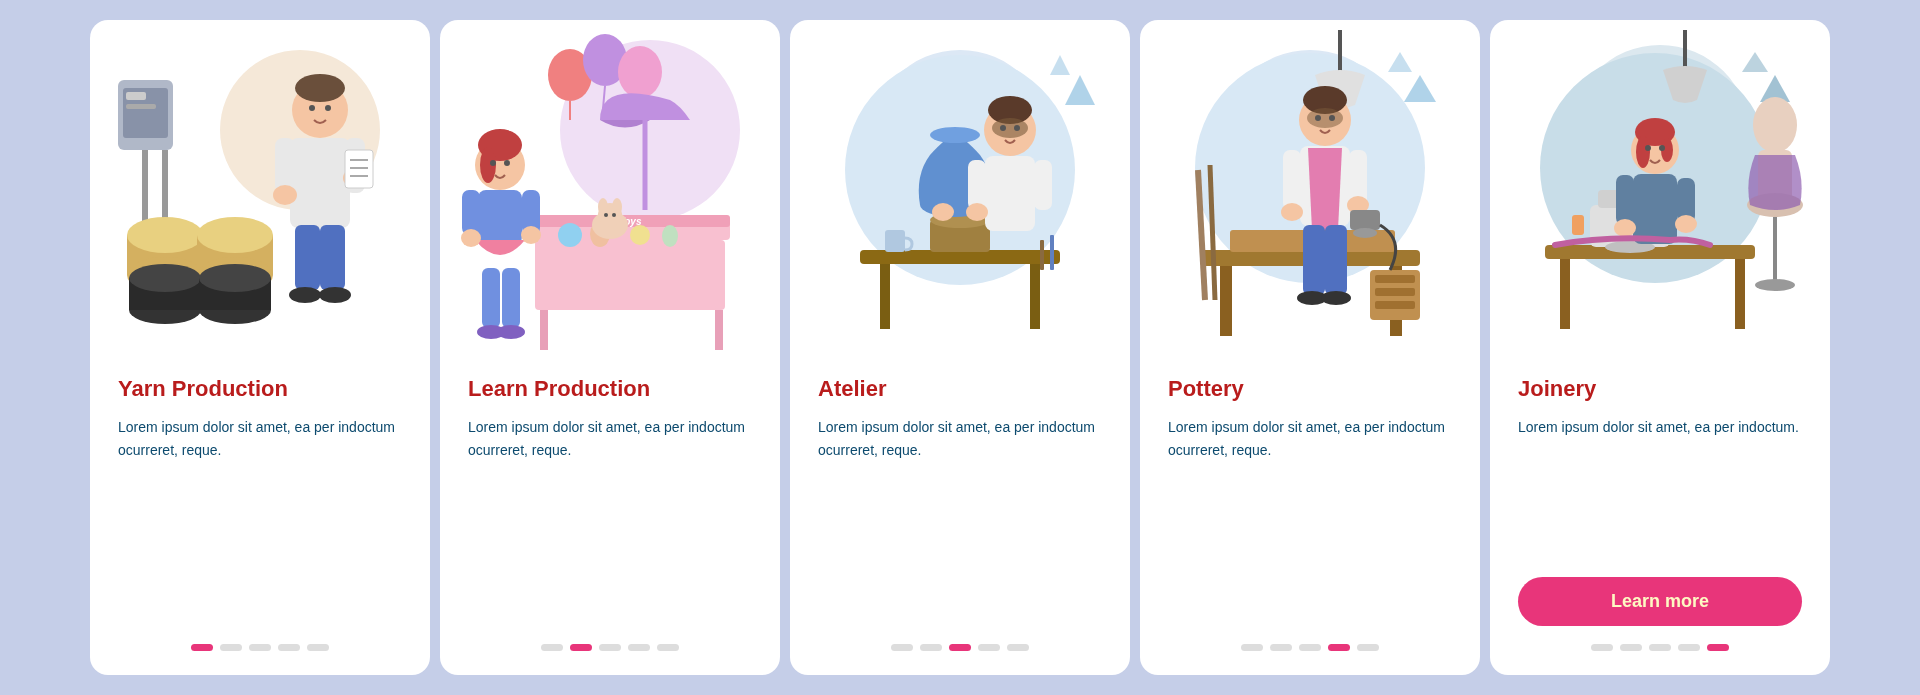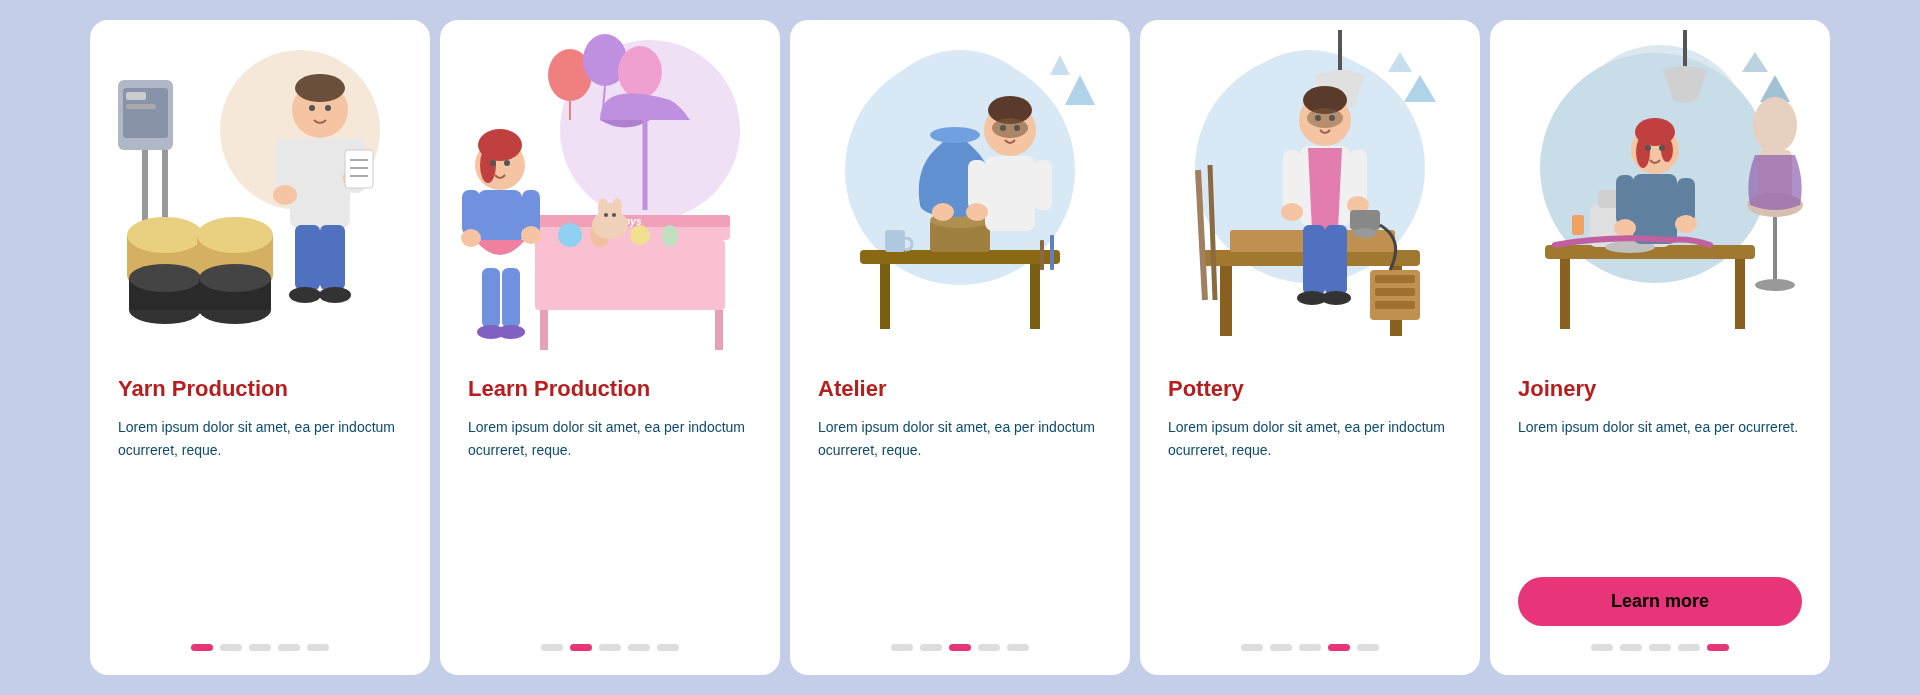--- a/index.html
+++ b/index.html
@@ -142,21 +142,21 @@
     }
 
     .dot.active {
       background: #e8357a;
     }
 
     
     .learn-more-btn {
       display: block;
       background: #e8357a;
-      color: #000000;
+      color: #fef9c3;
       border: none;
       border-radius: 30px;
       padding: 14px 0;
       width: 100%;
       font-size: 18px;
       font-weight: 600;
       cursor: pointer;
       margin-top: 14px;
       text-align: center;
     }
@@ -501,21 +501,21 @@
 
         <circle cx="158" cy="128" r="3" fill="#555"></circle>
         <circle cx="172" cy="128" r="3" fill="#555"></circle>
         <path d="M160 140 Q165 146 170 140" stroke="#a06050" stroke-width="2" fill="none"></path>
 
         <path d="M65 225 Q120 215 180 220 Q200 218 220 225" stroke="#c060a0" stroke-width="6" fill="none" stroke-linecap="round"></path>
       </svg>
     </div>
     <div class="card-content">
       <div class="card-title">Joinery</div>
-      <div class="card-text">Lorem ipsum dolor sit amet, ea per ocurreret.</div>
+      <div class="card-text">Lorem ipsum dolor sit amet, ea per indoctum.</div>
       <button class="learn-more-btn">Learn more</button>
       <div class="dots-row">
         <div class="dot"></div>
         <div class="dot"></div>
         <div class="dot"></div>
         <div class="dot"></div>
         <div class="dot active"></div>
       </div>
     </div>
   </div>

